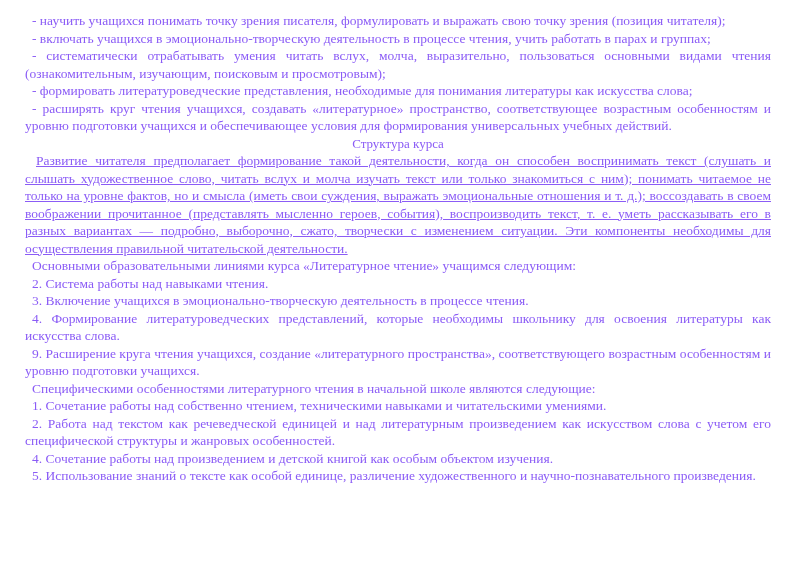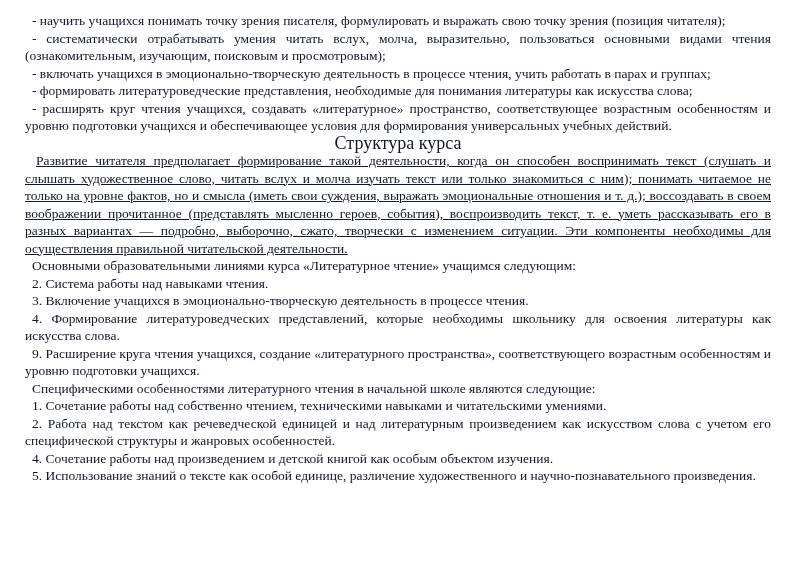--- a/index.html
+++ b/index.html
@@ -9,52 +9,52 @@
   }
   .page {
     position: relative;
     width: 800px;
     height: 566px;
     background: #ffffff;
     overflow: hidden;
     font-family: "Liberation Serif", "DejaVu Serif", serif;
     font-size: 13.5px;
     line-height: 17.5px;
-    color: #0f172a;
+    color: #8b5cf6;
     -webkit-font-smoothing: antialiased;
   }
   .content {
     padding: 12px 29px 0 25px;
   }
   .para {
     margin: 0;
     text-align: justify;
     text-indent: 7px;
   }
   .para.intro {
     text-indent: 11px;
     text-decoration: underline;
   }
   .heading {
     margin: 0;
     text-align: center;
     font-weight: normal;
-    font-size: 18px;
+    font-size: 13px;
     line-height: 17.5px;
   }
 </style>
 </head>
 <body>
 
 <div class="page">
   <div class="content">
 
     <p class="para">- научить учащихся понимать точку зрения писателя, формулировать и выражать свою точку зрения (позиция читателя);</p>
+    <p class="para">- включать учащихся в эмоционально-творческую деятельность в процессе чтения, учить работать в парах и группах;</p>
     <p class="para">- систематически отрабатывать умения читать вслух, молча, выразительно, пользоваться основными видами чтения (ознакомительным, изучающим, поисковым и просмотровым);</p>
-    <p class="para">- включать учащихся в эмоционально-творческую деятельность в процессе чтения, учить работать в парах и группах;</p>
     <p class="para">- формировать литературоведческие представления, необходимые для понимания литературы как искусства слова;</p>
     <p class="para">- расширять круг чтения учащихся, создавать «литературное» пространство, соответствующее возрастным особенностям и уровню подготовки учащихся и обеспечивающее условия для формирования универсальных учебных действий.</p>
 
     <h2 class="heading">Структура курса</h2>
 
     <p class="para intro">Развитие читателя предполагает формирование такой деятельности, когда он способен воспринимать текст (слушать и слышать художественное слово, читать вслух и молча изучать текст или только знакомиться с ним); понимать читаемое не только на уровне фактов, но и смысла (иметь свои суждения, выражать эмоциональные отношения и т. д.); воссоздавать в своем воображении прочитанное (представлять мысленно героев, события), воспроизводить текст, т. е. уметь рассказывать его в разных вариантах — подробно, выборочно, сжато, творчески с изменением ситуации. Эти компоненты необходимы для осуществления правильной читательской деятельности.</p>
 
     <p class="para">Основными образовательными линиями курса «Литературное чтение» учащимся следующим:</p>
 
     <p class="para">2. Система работы над навыками чтения.</p>

